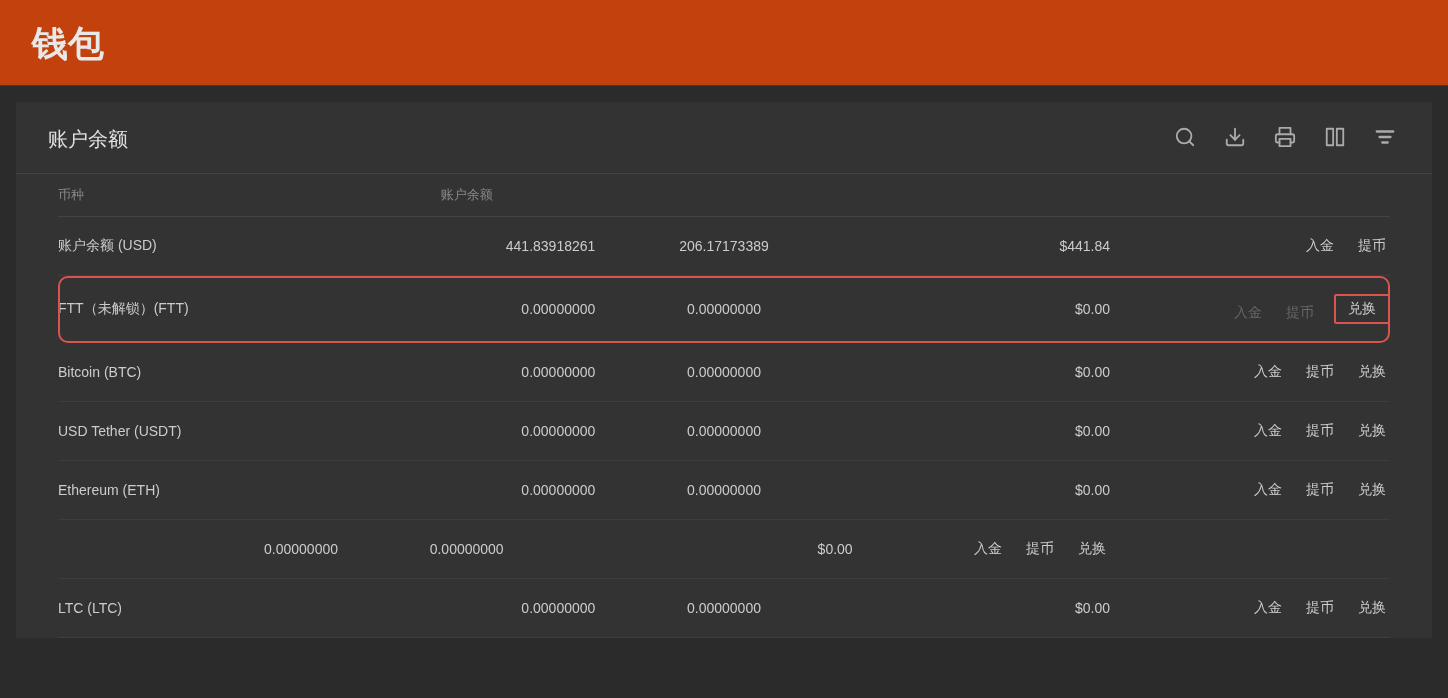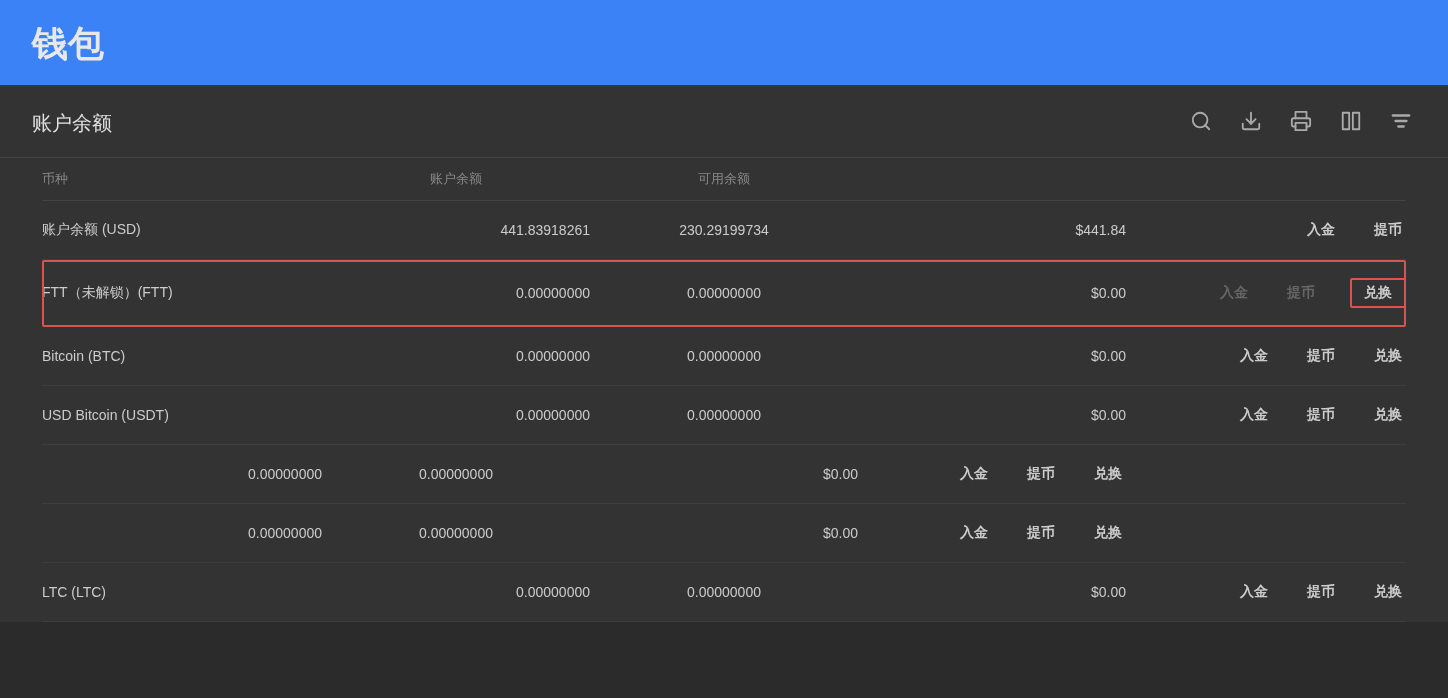--- a/index.html
+++ b/index.html
@@ -5,34 +5,34 @@
     * { box-sizing: border-box; margin: 0; padding: 0; }
     body {
       background-color: #2b2b2b;
       color: #d0d0d0;
       font-family: -apple-system, 'PingFang SC', 'Microsoft YaHei', sans-serif;
       min-height: 698px;
       width: 1448px;
     }
 
     .page-header {
-      background-color: #3b82f6;
+      background-color: #c2410c;
       padding: 20px 32px 16px 32px;
       border-bottom: 1px solid #3a3a3a;
     }
 
     .page-title {
       font-size: 36px;
       font-weight: 600;
       color: #e8e8e8;
     }
 
     .main-content {
       background-color: #333333;
-      margin: 0;
+      margin: 16px;
       padding: 0;
     }
 
     .section-header {
       display: flex;
       align-items: center;
       justify-content: space-between;
       padding: 20px 32px 16px 32px;
       border-bottom: 1px solid #444444;
     }
@@ -74,21 +74,21 @@
       grid-template-columns: 280px 1fr 1fr 1fr 280px;
       padding: 18px 0;
       border-bottom: 1px solid #3d3d3d;
       align-items: center;
       font-size: 14px;
     }
 
     .table-row.highlighted {
       outline: 2px solid #d9534f;
       outline-offset: -2px;
-      border-radius: 2px;
+      border-radius: 10px;
     }
 
     .col-currency {
       color: #cccccc;
     }
 
     .col-currency.highlighted {
       
     }
 
@@ -102,24 +102,23 @@
       text-align: center;
     }
 
     .col-usd {
       color: #cccccc;
       text-align: right;
     }
 
     .col-actions {
       display: flex;
-      align-items: center;
+      align-items: flex-end;
       justify-content: flex-end;
-      gap: 31px;
-      font-weight: bold;
+      gap: 16px;
     }
 
     .action-btn {
       color: #cccccc;
       cursor: pointer;
       font-size: 14px;
       padding: 2px 4px;
     }
 
     .action-btn.disabled {
@@ -180,29 +179,28 @@
         </svg>
       </span>
     </div>
   </div>
 
   <div class="table-container">
 
     <div class="table-header">
       <div>币种</div>
       <div style="text-align:center;">账户余额</div>
-      <div style="text-align:center;">可用余额</div>
       <div></div>
     </div>
 
     <div id="table-body">
         <div class="table-row">
     <div class="col-currency ">账户余额 (USD)</div>
     <div class="col-balance">441.83918261</div>
-    <div class="col-available">230.29199734</div>
+    <div class="col-available">206.17173389</div>
     <div class="col-usd">$441.84</div>
     <div class="col-actions">
 
       <span class="action-btn">入金</span>
       <span class="action-btn">提币</span>
 
     </div>
   </div>
         <div class="table-row highlighted">
     <div class="col-currency highlighted">FTT（未解锁）(FTT)</div>
@@ -224,33 +222,34 @@
     <div class="col-usd">$0.00</div>
     <div class="col-actions">
 
       <span class="action-btn">入金</span>
       <span class="action-btn">提币</span>
       <span class="action-btn">兑换</span>
 
     </div>
   </div>
         <div class="table-row">
-    <div class="col-currency ">USD Bitcoin (USDT)</div>
-    <div class="col-balance">0.00000000</div>
-    <div class="col-available">0.00000000</div>
-    <div class="col-usd">$0.00</div>
-    <div class="col-actions">
-
-      <span class="action-btn">入金</span>
-      <span class="action-btn">提币</span>
-      <span class="action-btn">兑换</span>
-
-    </div>
-  </div>
-        <div class="table-row">
+    <div class="col-currency ">USD Tether (USDT)</div>
+    <div class="col-balance">0.00000000</div>
+    <div class="col-available">0.00000000</div>
+    <div class="col-usd">$0.00</div>
+    <div class="col-actions">
+
+      <span class="action-btn">入金</span>
+      <span class="action-btn">提币</span>
+      <span class="action-btn">兑换</span>
+
+    </div>
+  </div>
+        <div class="table-row">
+    <div class="col-currency ">Ethereum (ETH)</div>
     <div class="col-balance">0.00000000</div>
     <div class="col-available">0.00000000</div>
     <div class="col-usd">$0.00</div>
     <div class="col-actions">
 
       <span class="action-btn">入金</span>
       <span class="action-btn">提币</span>
       <span class="action-btn">兑换</span>
 
     </div>

